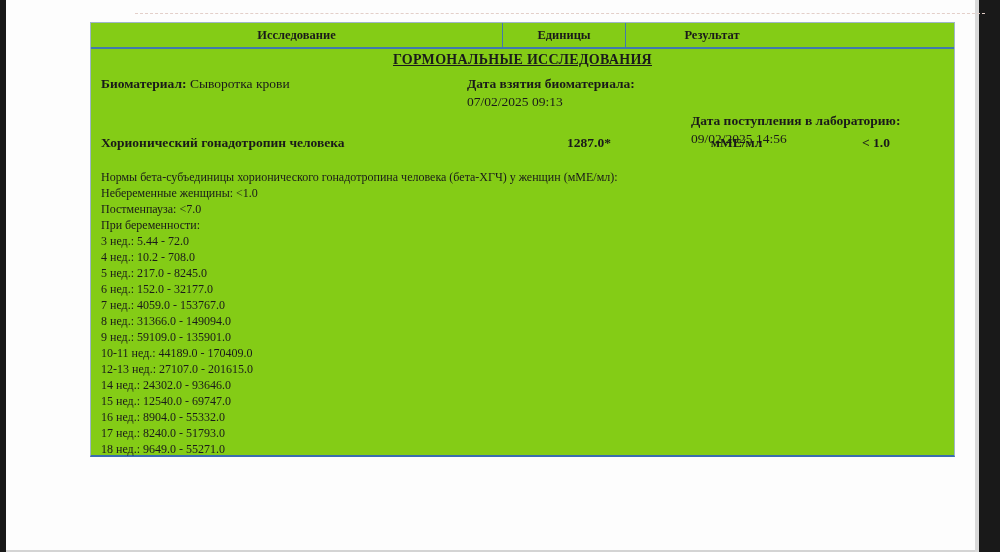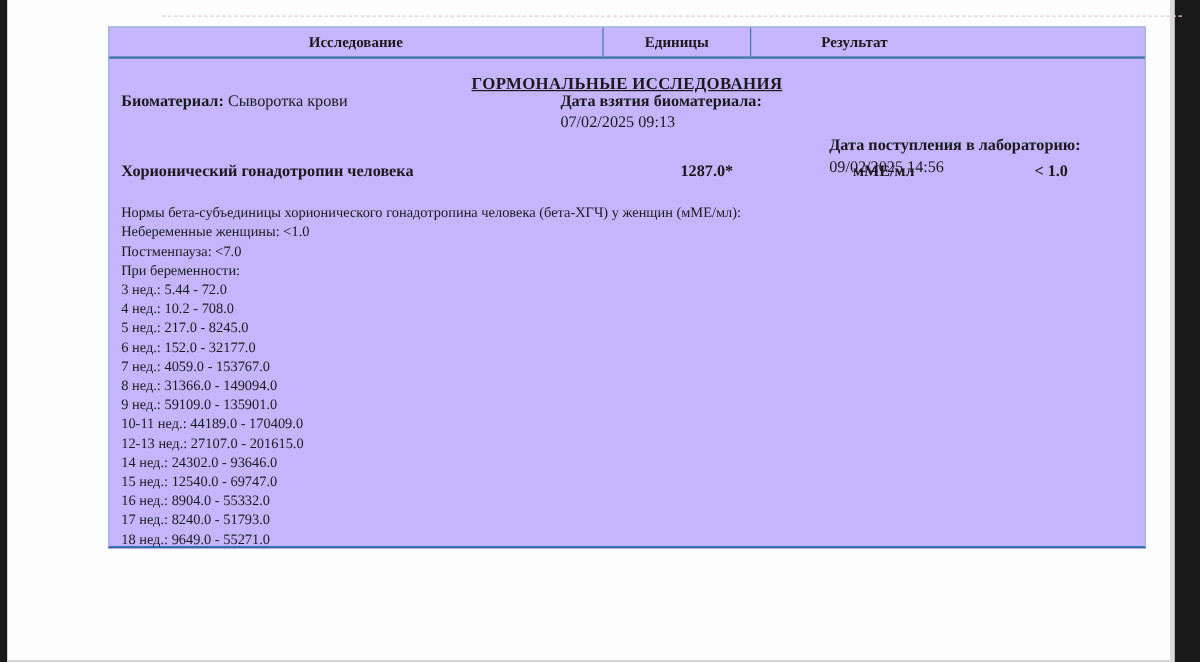--- a/index.html
+++ b/index.html
@@ -33,41 +33,41 @@
   }
 
   
   .report {
     position: absolute; left: 90px; top: 22px; width: 865px; height: 435px;
     box-sizing: border-box;
     border-top: 1px solid var(--border-light, #9fb6c9);
     border-left: 1px solid var(--border-light, #9fb6c9);
     border-right: 1px solid var(--border-light, #9fb6c9);
     border-bottom: 2px solid var(--border-strong, #3a6db0);
-    background: #c4b5fd;
+    background: #84cc16;
   }
 
   .header-row {
     display: flex; height: 24px;
     border-bottom: 2px solid var(--border-accent, #4179ad);
   }
   .hcell {
     display: flex; align-items: center; justify-content: center;
     font-weight: bold; font-size: 12.5px;
     border-right: 1px solid var(--border-accent, #4179ad);
     box-sizing: border-box;
   }
   .hcell:last-child { border-right: none; }
   .c1 { width: 412px; }
   .c2 { width: 172px; }
   .c3 { width: 123px; }
   .c4 { flex: 1; }
 
   .section-title {
-    margin-top: 14px;
+    margin-top: 3px;
     text-align: center;
     font-weight: bold;
     font-size: 14px;
     letter-spacing: 0.3px;
     text-decoration: underline;
   }
 
   .meta { position: absolute; top: 52px; font-size: 13.5px; line-height: 18px; }
   .meta .lbl { font-weight: bold; }
   .meta-bio   { left: 10px; }

